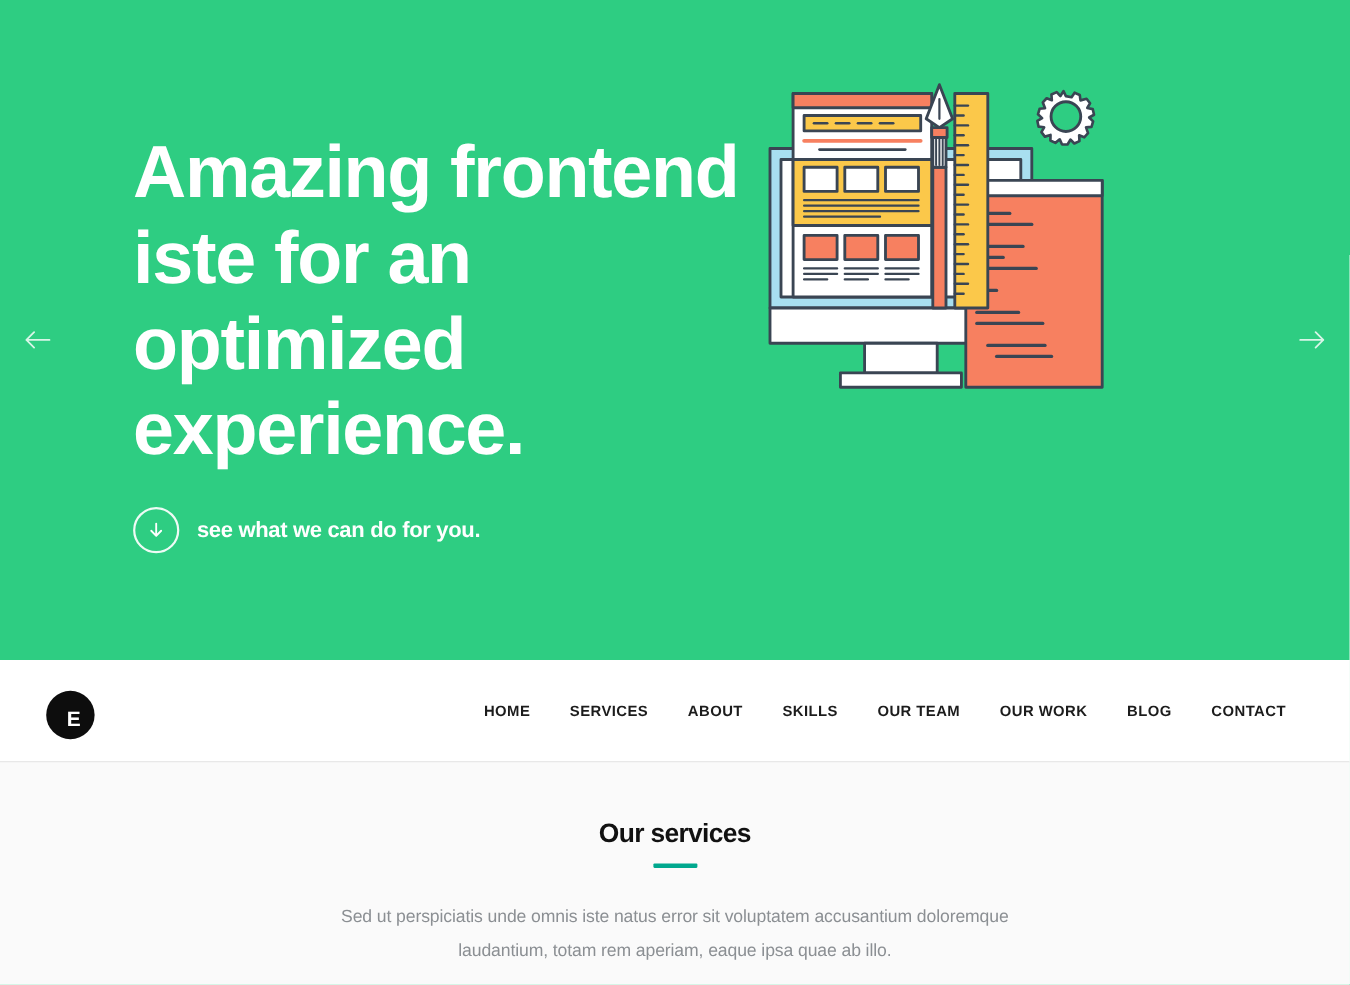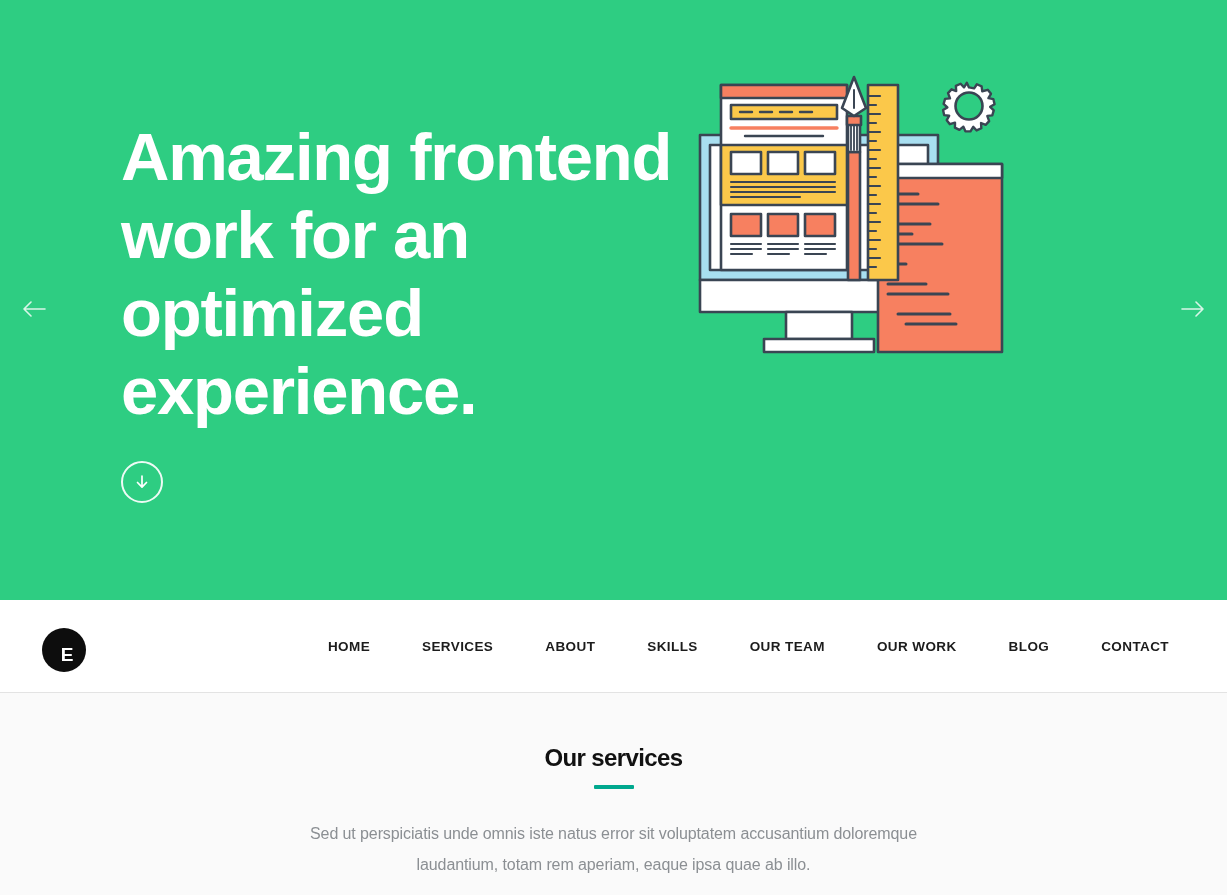--- a/index.html
+++ b/index.html
@@ -134,21 +134,21 @@
     left: 3px;
     top: -8px;
     letter-spacing: 0;
   }
 
   .nav-list {
     position: absolute;
     right: 58px;
     display: flex;
     align-items: center;
-    gap: 16px;
+    gap: 0;
     list-style: none;
   }
 
   .nav-item {
     font-size: 13.5px;
     font-weight: bold;
     color: #1c1c1c;
     text-transform: uppercase;
     letter-spacing: 0.4px;
     padding: 0 18px;
@@ -191,29 +191,30 @@
     letter-spacing: -0.1px;
   }
 </style>
 </head>
 <body>
 
 <section class="hero">
   <div class="hero-inner">
 
     <div class="hero-copy">
-      <h1 class="hero-title">Amazing frontend work for an optimized experience.</h1>
+      <h1 class="hero-title">Amazing frontend iste for an optimized experience.</h1>
     </div>
 
     <div class="hero-sub-row">
       <span class="scroll-circle">
         <svg width="18" height="18" viewBox="0 0 18 18" aria-hidden="true">
           <path d="M9 3 L9 14 M4.5 9.5 L9 14.2 L13.5 9.5" fill="none" stroke="#ffffff" stroke-width="1.7" stroke-linecap="round" stroke-linejoin="round"></path>
         </svg>
       </span>
+      <span class="hero-sub-text">see what we can do for you.</span>
     </div>
 
     <div class="slider-arrow left">
       <svg width="26" height="20" viewBox="0 0 26 20" aria-hidden="true">
         <path d="M24 10 L3 10 M10 3 L3 10 L10 17" fill="none" stroke="#ffffff" stroke-width="1.6" stroke-linecap="round" stroke-linejoin="round"></path>
       </svg>
     </div>
 
     <div class="slider-arrow right">
       <svg width="26" height="20" viewBox="0 0 26 20" aria-hidden="true">

